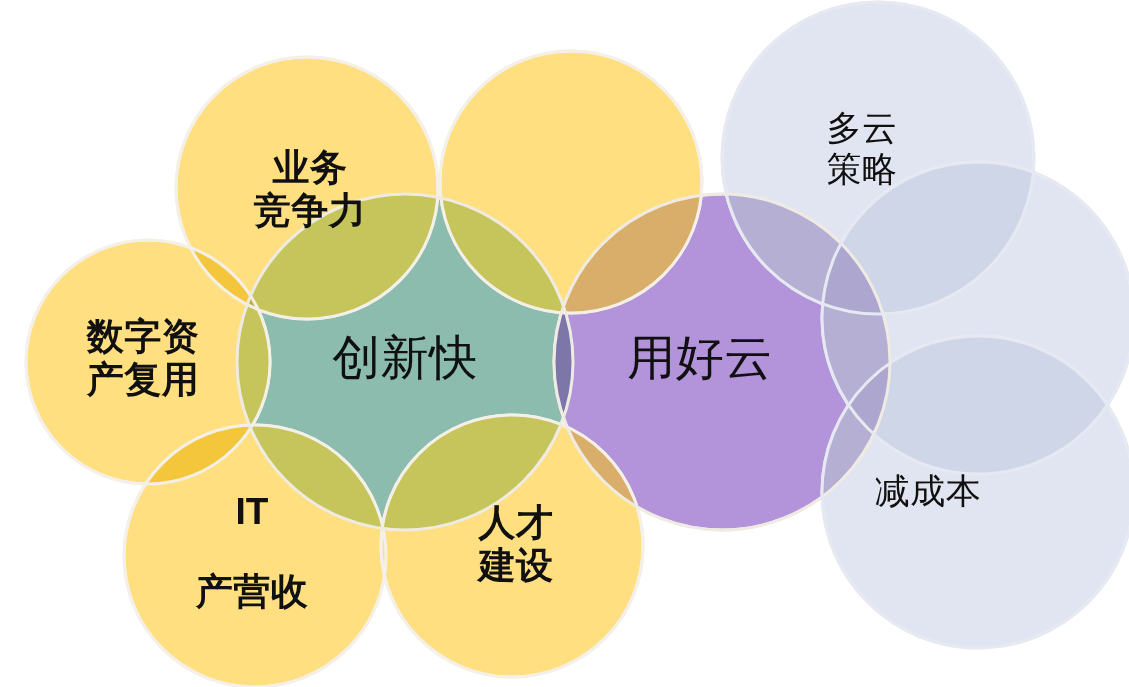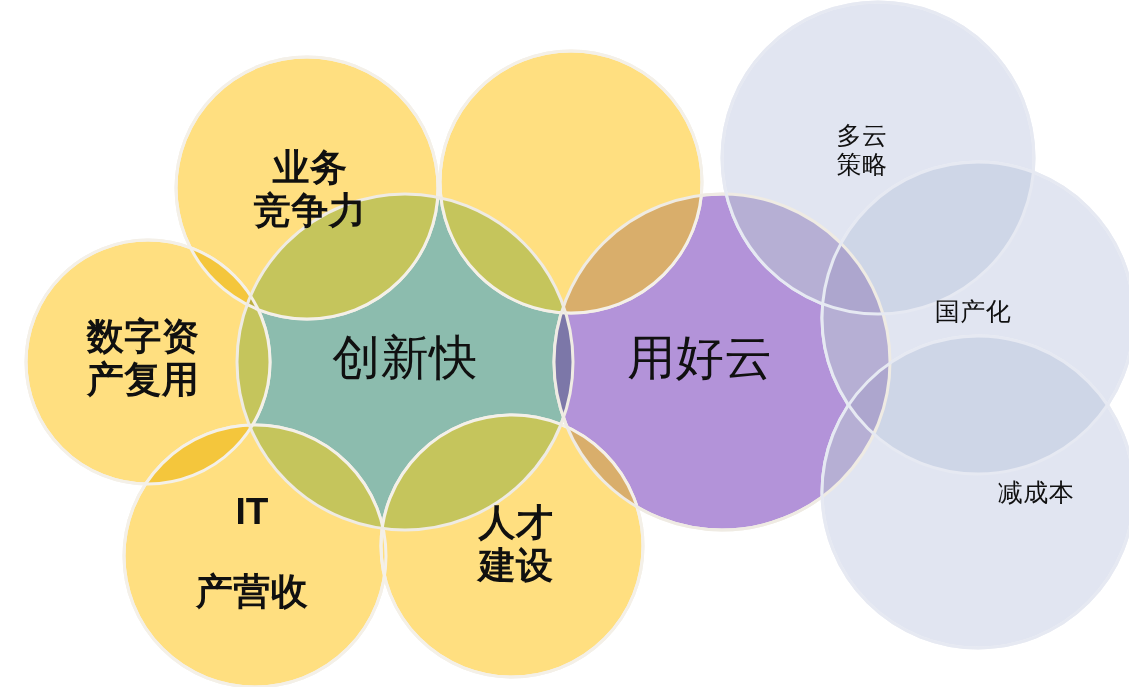--- a/index.html
+++ b/index.html
@@ -46,21 +46,21 @@
     letter-spacing: 0.5px;
   }
   .label-core {
     font-size: 48px;
   }
   .label-petal {
     font-size: 37px;
     font-weight: bold;
   }
   .label-side {
-    font-size: 25px;
+    font-size: 35px;
   }
   .label-bold {
     font-weight: bold;
     font-family: "Liberation Sans", "DejaVu Sans", sans-serif;
     font-size: 37px;
     letter-spacing: 0;
   }
 </style>
 </head>
 <body>
@@ -219,18 +219,17 @@
       <div class="label-bold">IT</div>
       <div class="label-petal">产营收</div>
     </div>
 
     <div class="venn-label label-petal" style="left:516px; top:545px;">人才
 建设</div>
 
     <div class="venn-label label-side" style="left:862px; top:150px;">多云
 策略</div>
 
-    <div class="venn-label label-side" style="left:973px; top:311px;">国产化</div>
-
-    <div class="venn-label label-side" style="left:1036px; top:492px;">减成本</div>
+
+    <div class="venn-label label-side" style="left:928px; top:492px;">减成本</div>
 
   </div>
 </div>
 
 </body></html>

